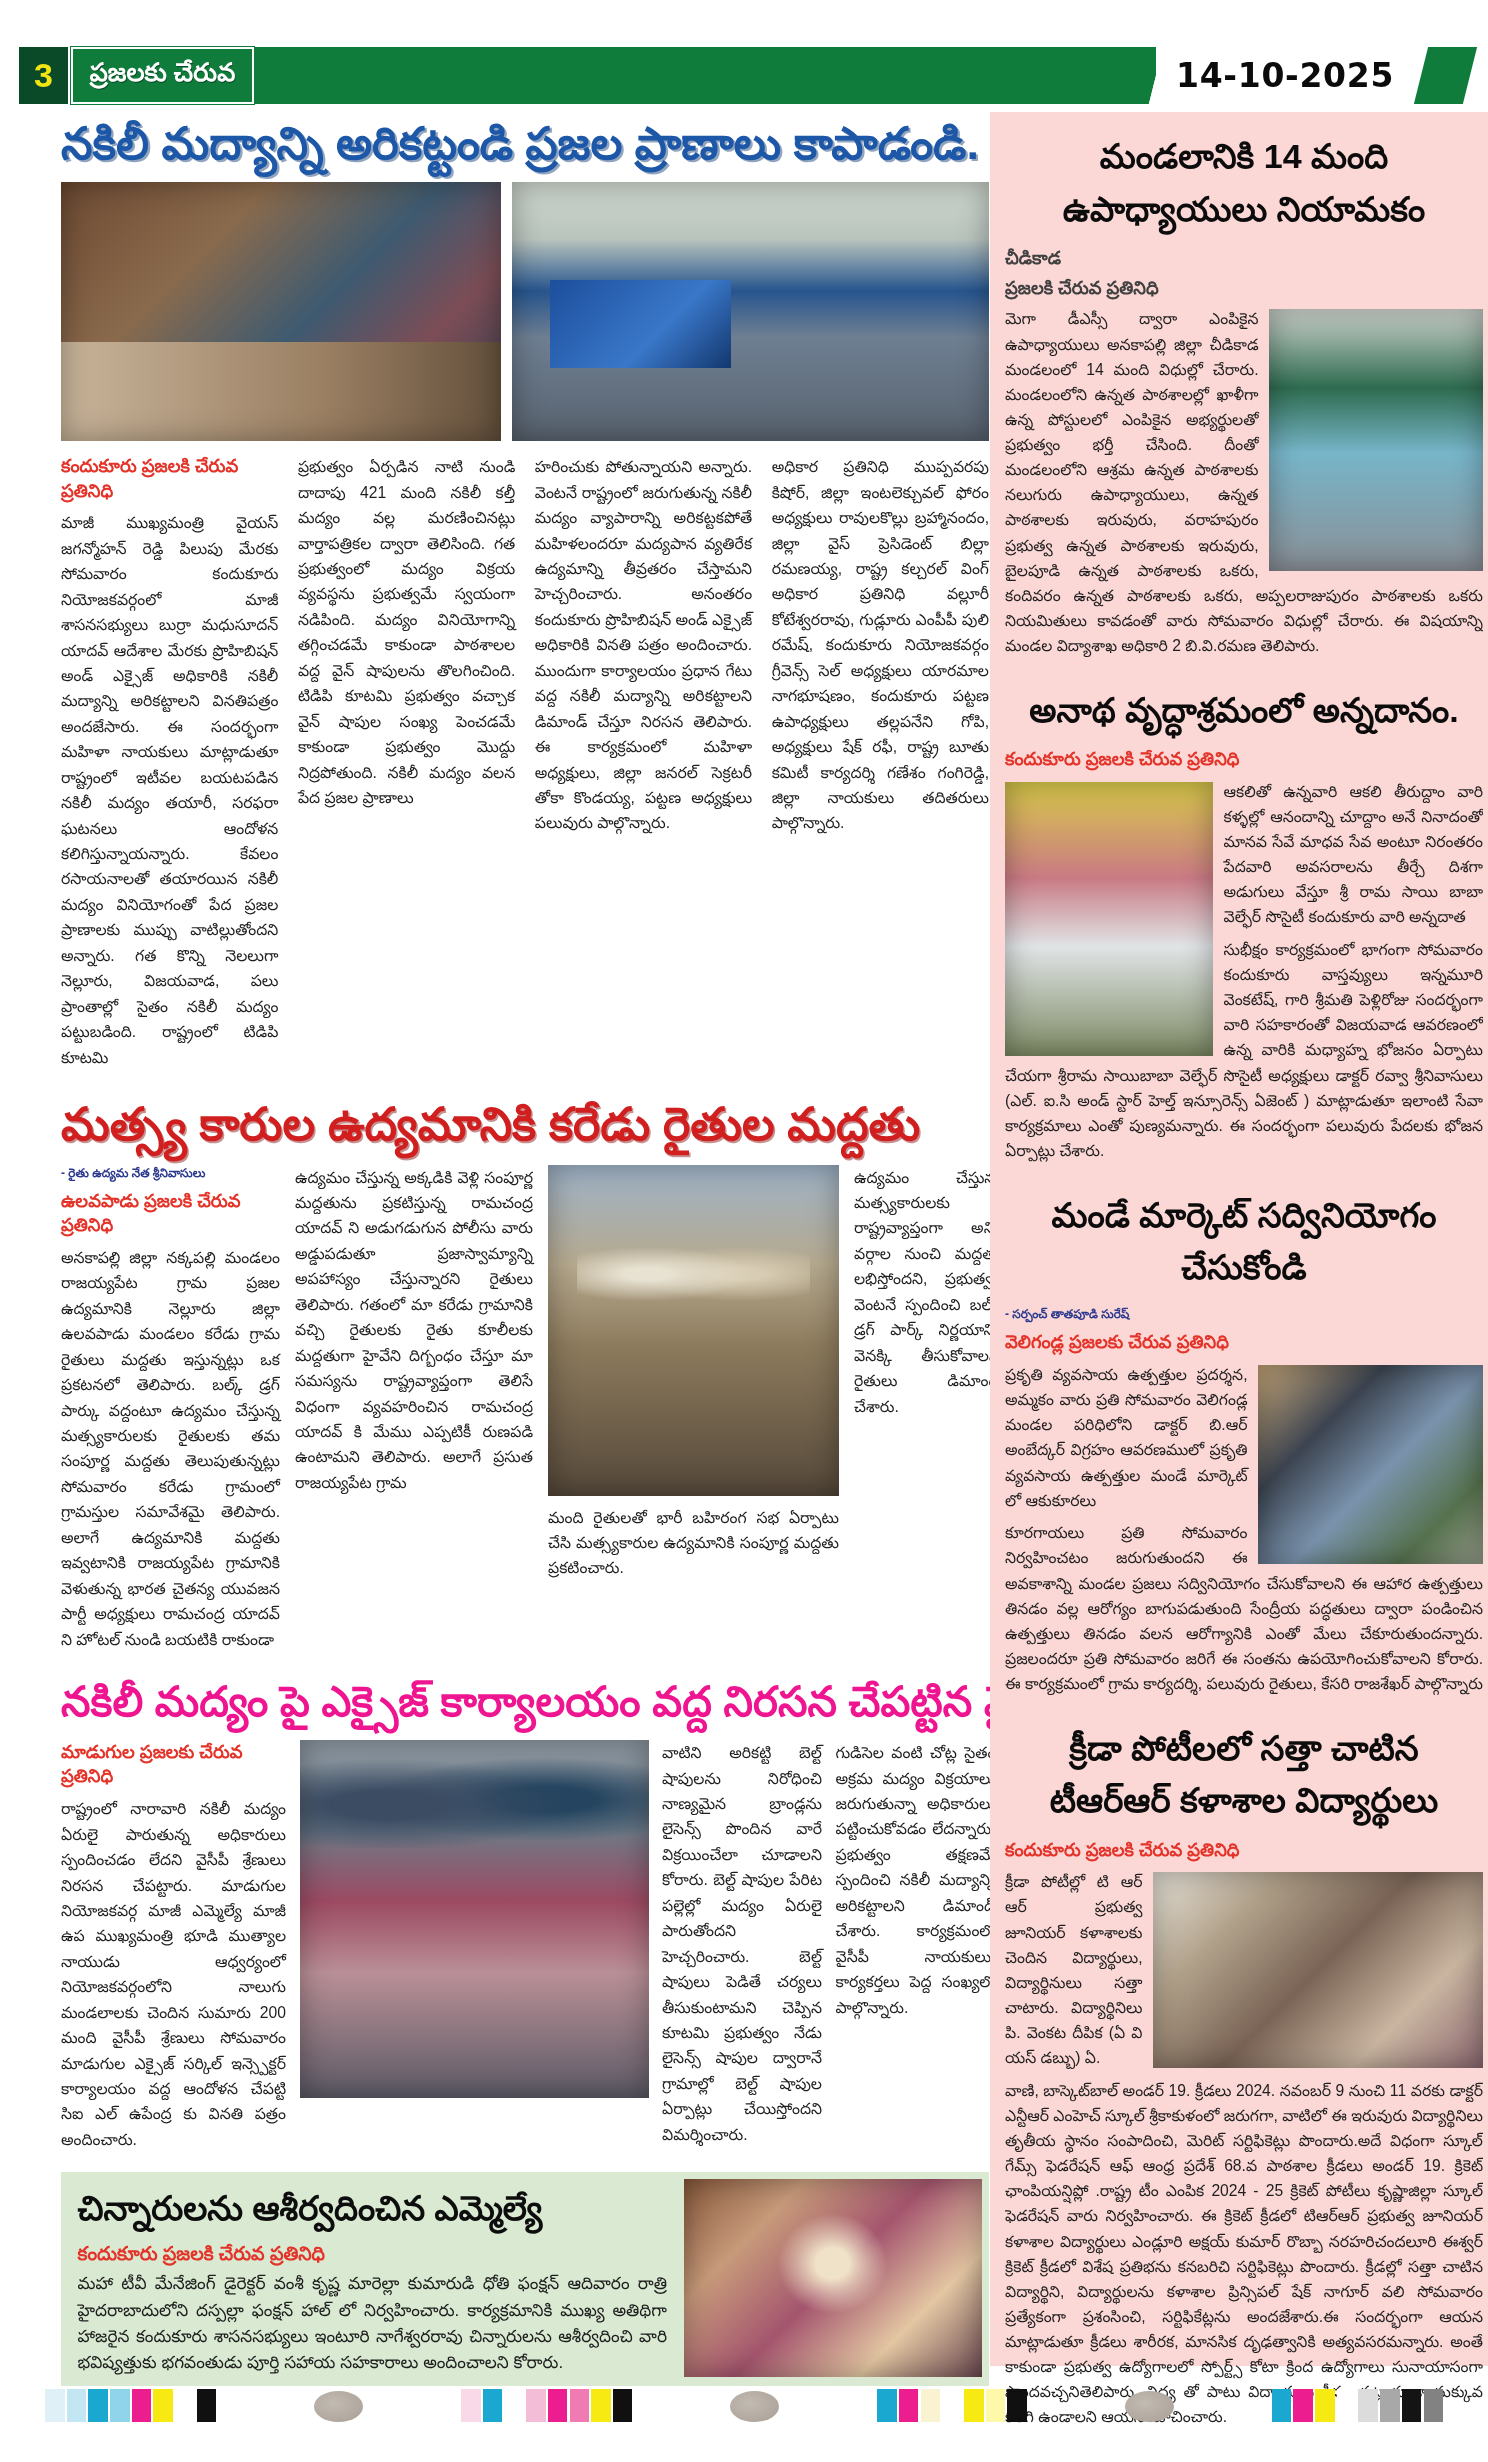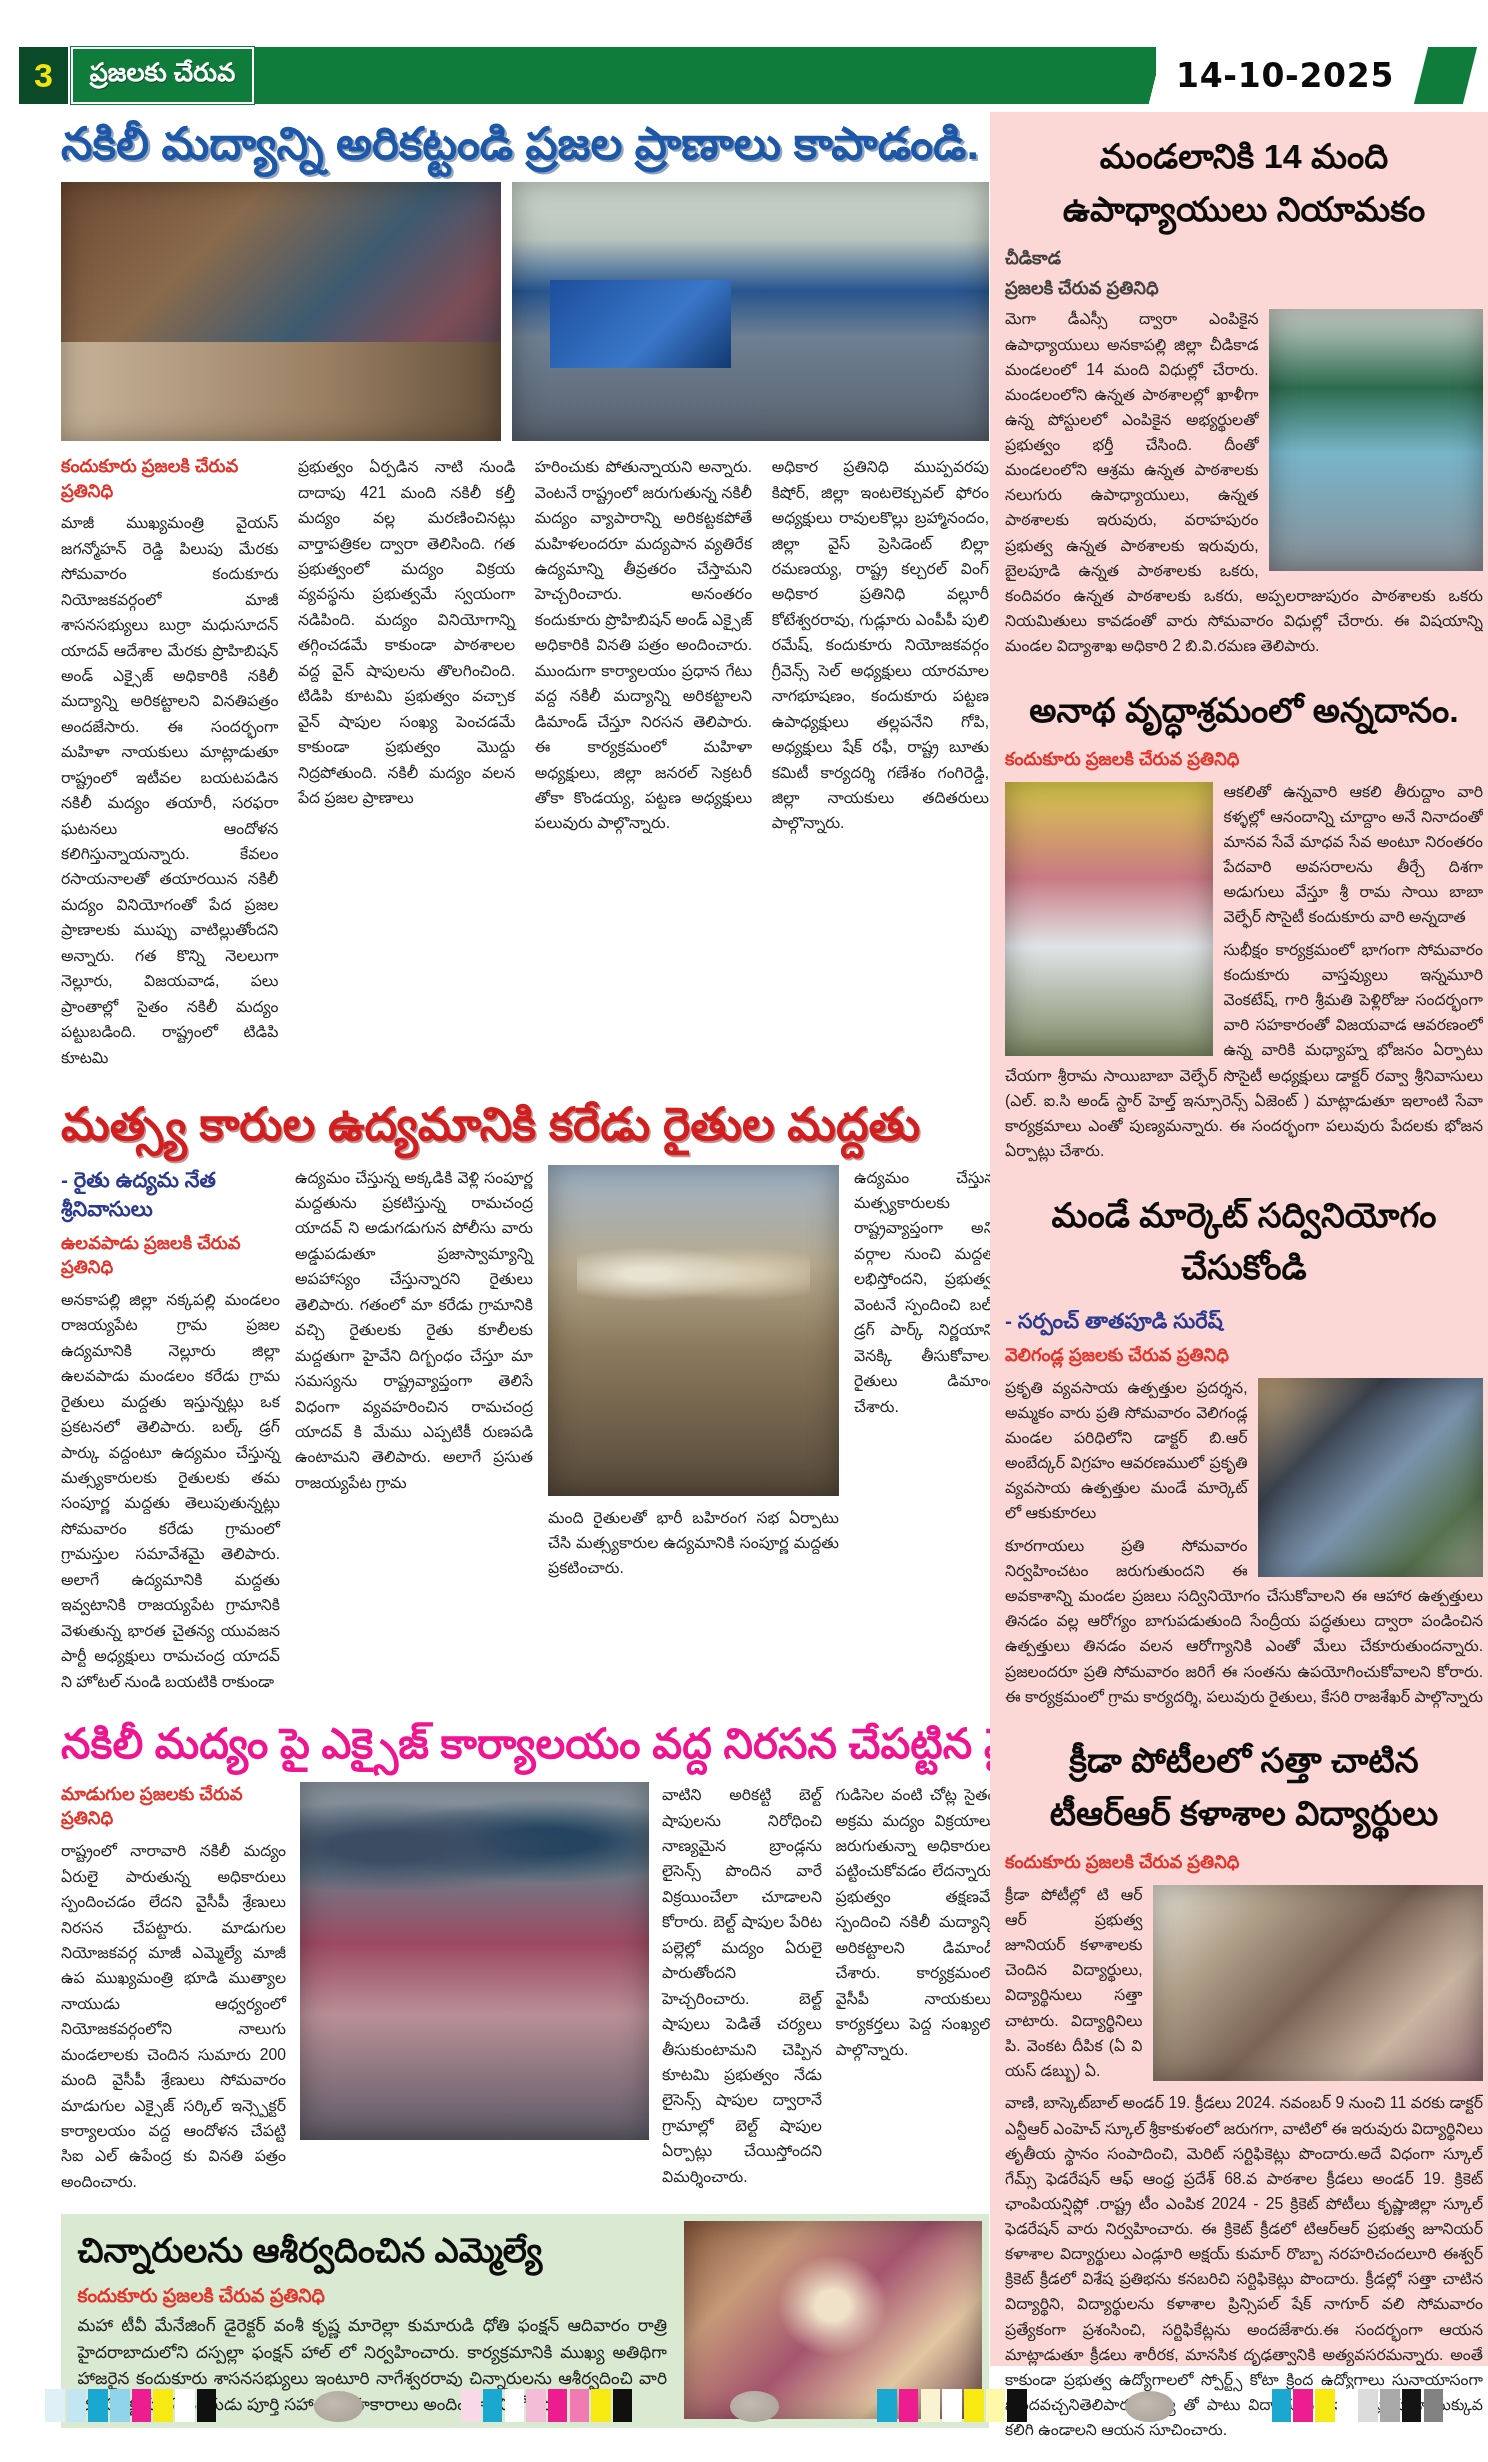--- a/index.html
+++ b/index.html
@@ -30,21 +30,21 @@
   .ph-1 { width:440px; height:259px;
           background:linear-gradient(135deg,#6d4a33 0%,#8a6a4c 30%,#3e5a70 55%,#7c4d56 75%,#2e3d4e 100%); }
   .ph-1::before { content:""; position:absolute; left:0; bottom:0; width:100%; height:38%;
           background:linear-gradient(90deg,#c8b49a,#9a7f62 60%,#64503c); }
   .ph-2 { width:477px; height:259px;
           background:linear-gradient(180deg,#cfd8cf 0%,#b9c4bd 22%,#27558e 42%,#6e7f92 60%,#58626e 100%); }
   .ph-2::before { content:""; position:absolute; left:8%; top:38%; width:38%; height:34%;
           background:linear-gradient(135deg,#1c4f9c,#3a77c9 60%,#12386e); }
   .byline-red { color:#e4342a; font-weight:bold; font-size:18px; line-height:1.35; margin-bottom:7.5px; }
   .byline-green { color:#404040; font-weight:bold; font-size:18px; line-height:1.35; margin-bottom:6px; }
-  .byline-navy { color:#2b3a8f; font-weight:bold; font-size:21px; line-height:1.4; margin-bottom:7.5px; }
+  .byline-navy { color:#2b3a8f; font-weight:bold; font-size:12px; line-height:1.4; margin-bottom:7.5px; }
   .body-grid { display:grid; grid-template-columns:repeat(4,1fr); gap:19.5px; margin-top:13.5px; }
   .body-text { font-size:15.7px; line-height:1.62; color:#1e1e1e; text-align:justify; }
 
   
   .headline-red { color:#d11f1f; font-size:46px; font-weight:bold; margin-top:29px; line-height:1.1;
           text-shadow:1.5px 2.2px 0 rgba(130,10,10,.45); white-space:nowrap; }
   .farmers-grid { display:grid; grid-template-columns:219px 238px 291px 146px; gap:15px; margin-top:15px; }
   .ph-3 { width:291px; height:331px;
           background:linear-gradient(180deg,#9fb3c8 0%,#b6a98e 30%,#8c7a5c 55%,#55483a 100%); }
   .ph-3::before { content:""; position:absolute; left:10%; top:20%; width:80%; height:26%;

